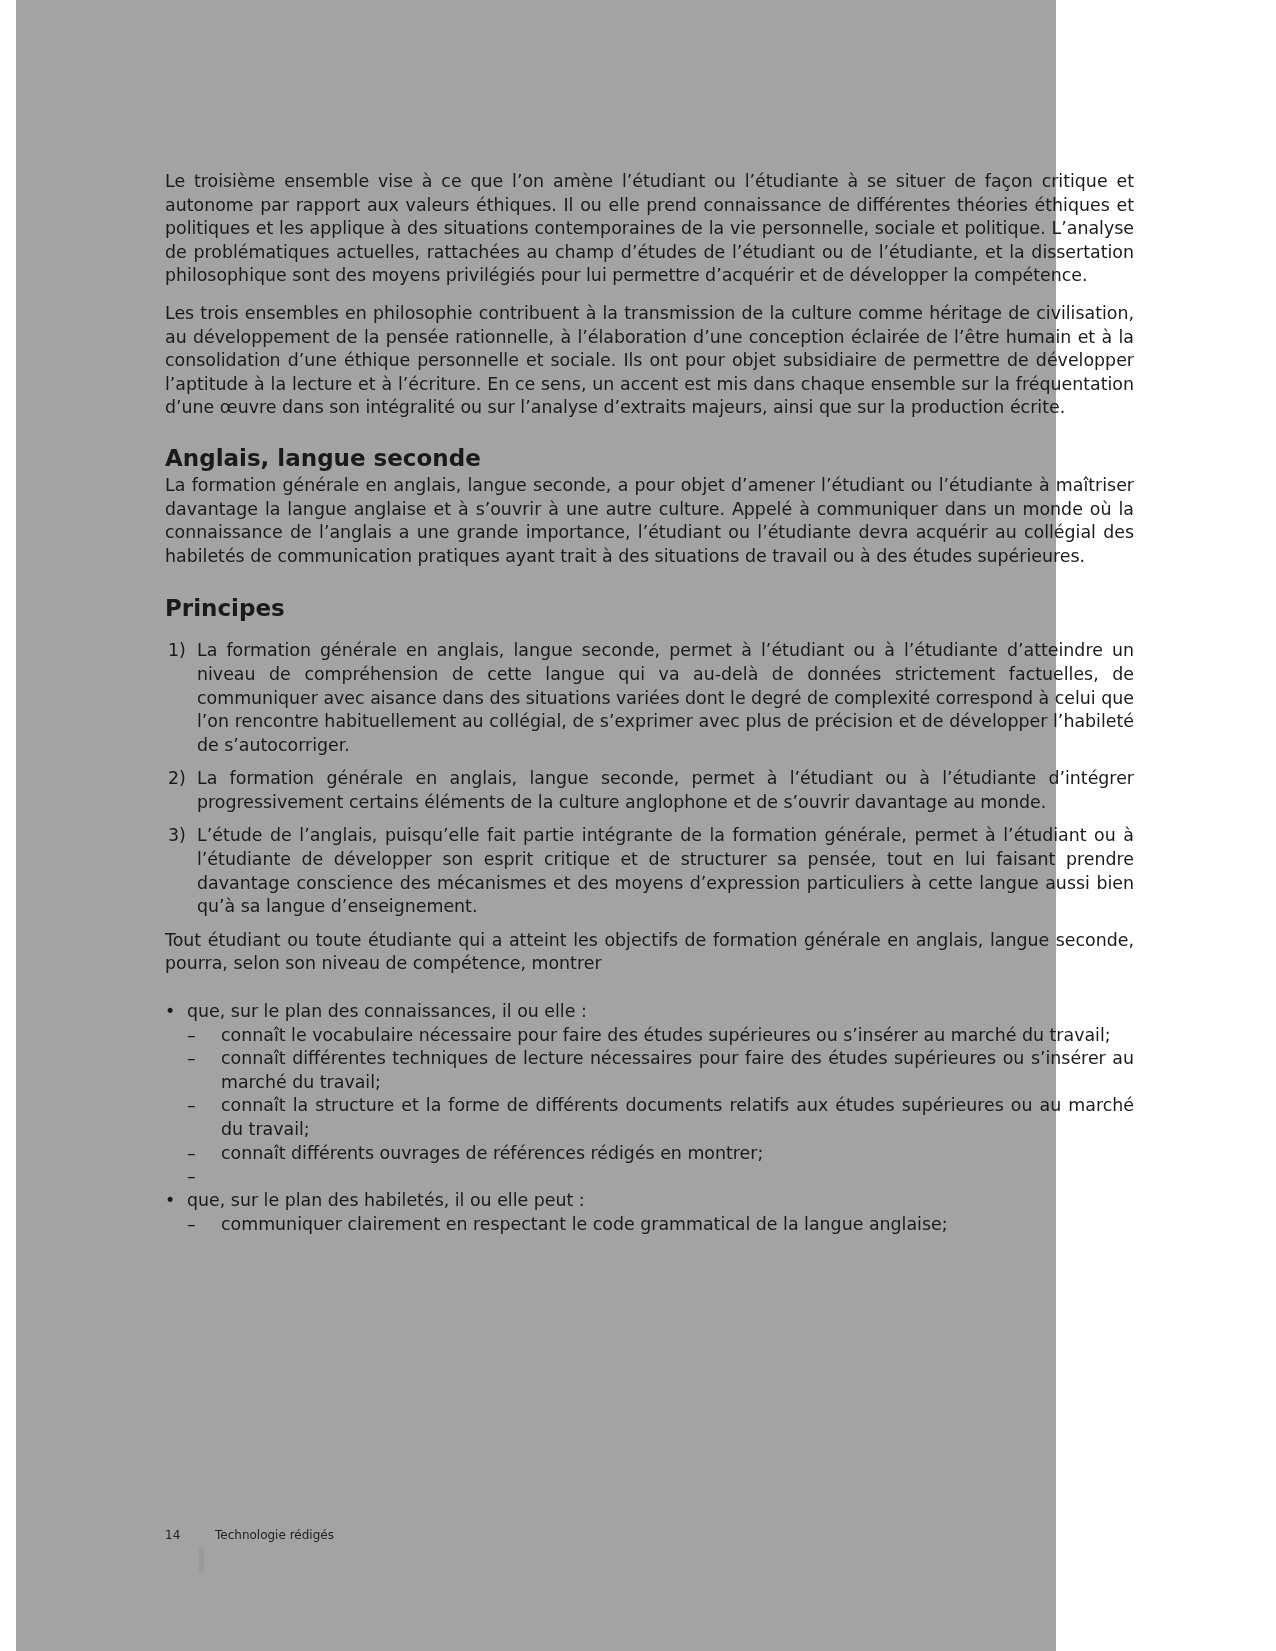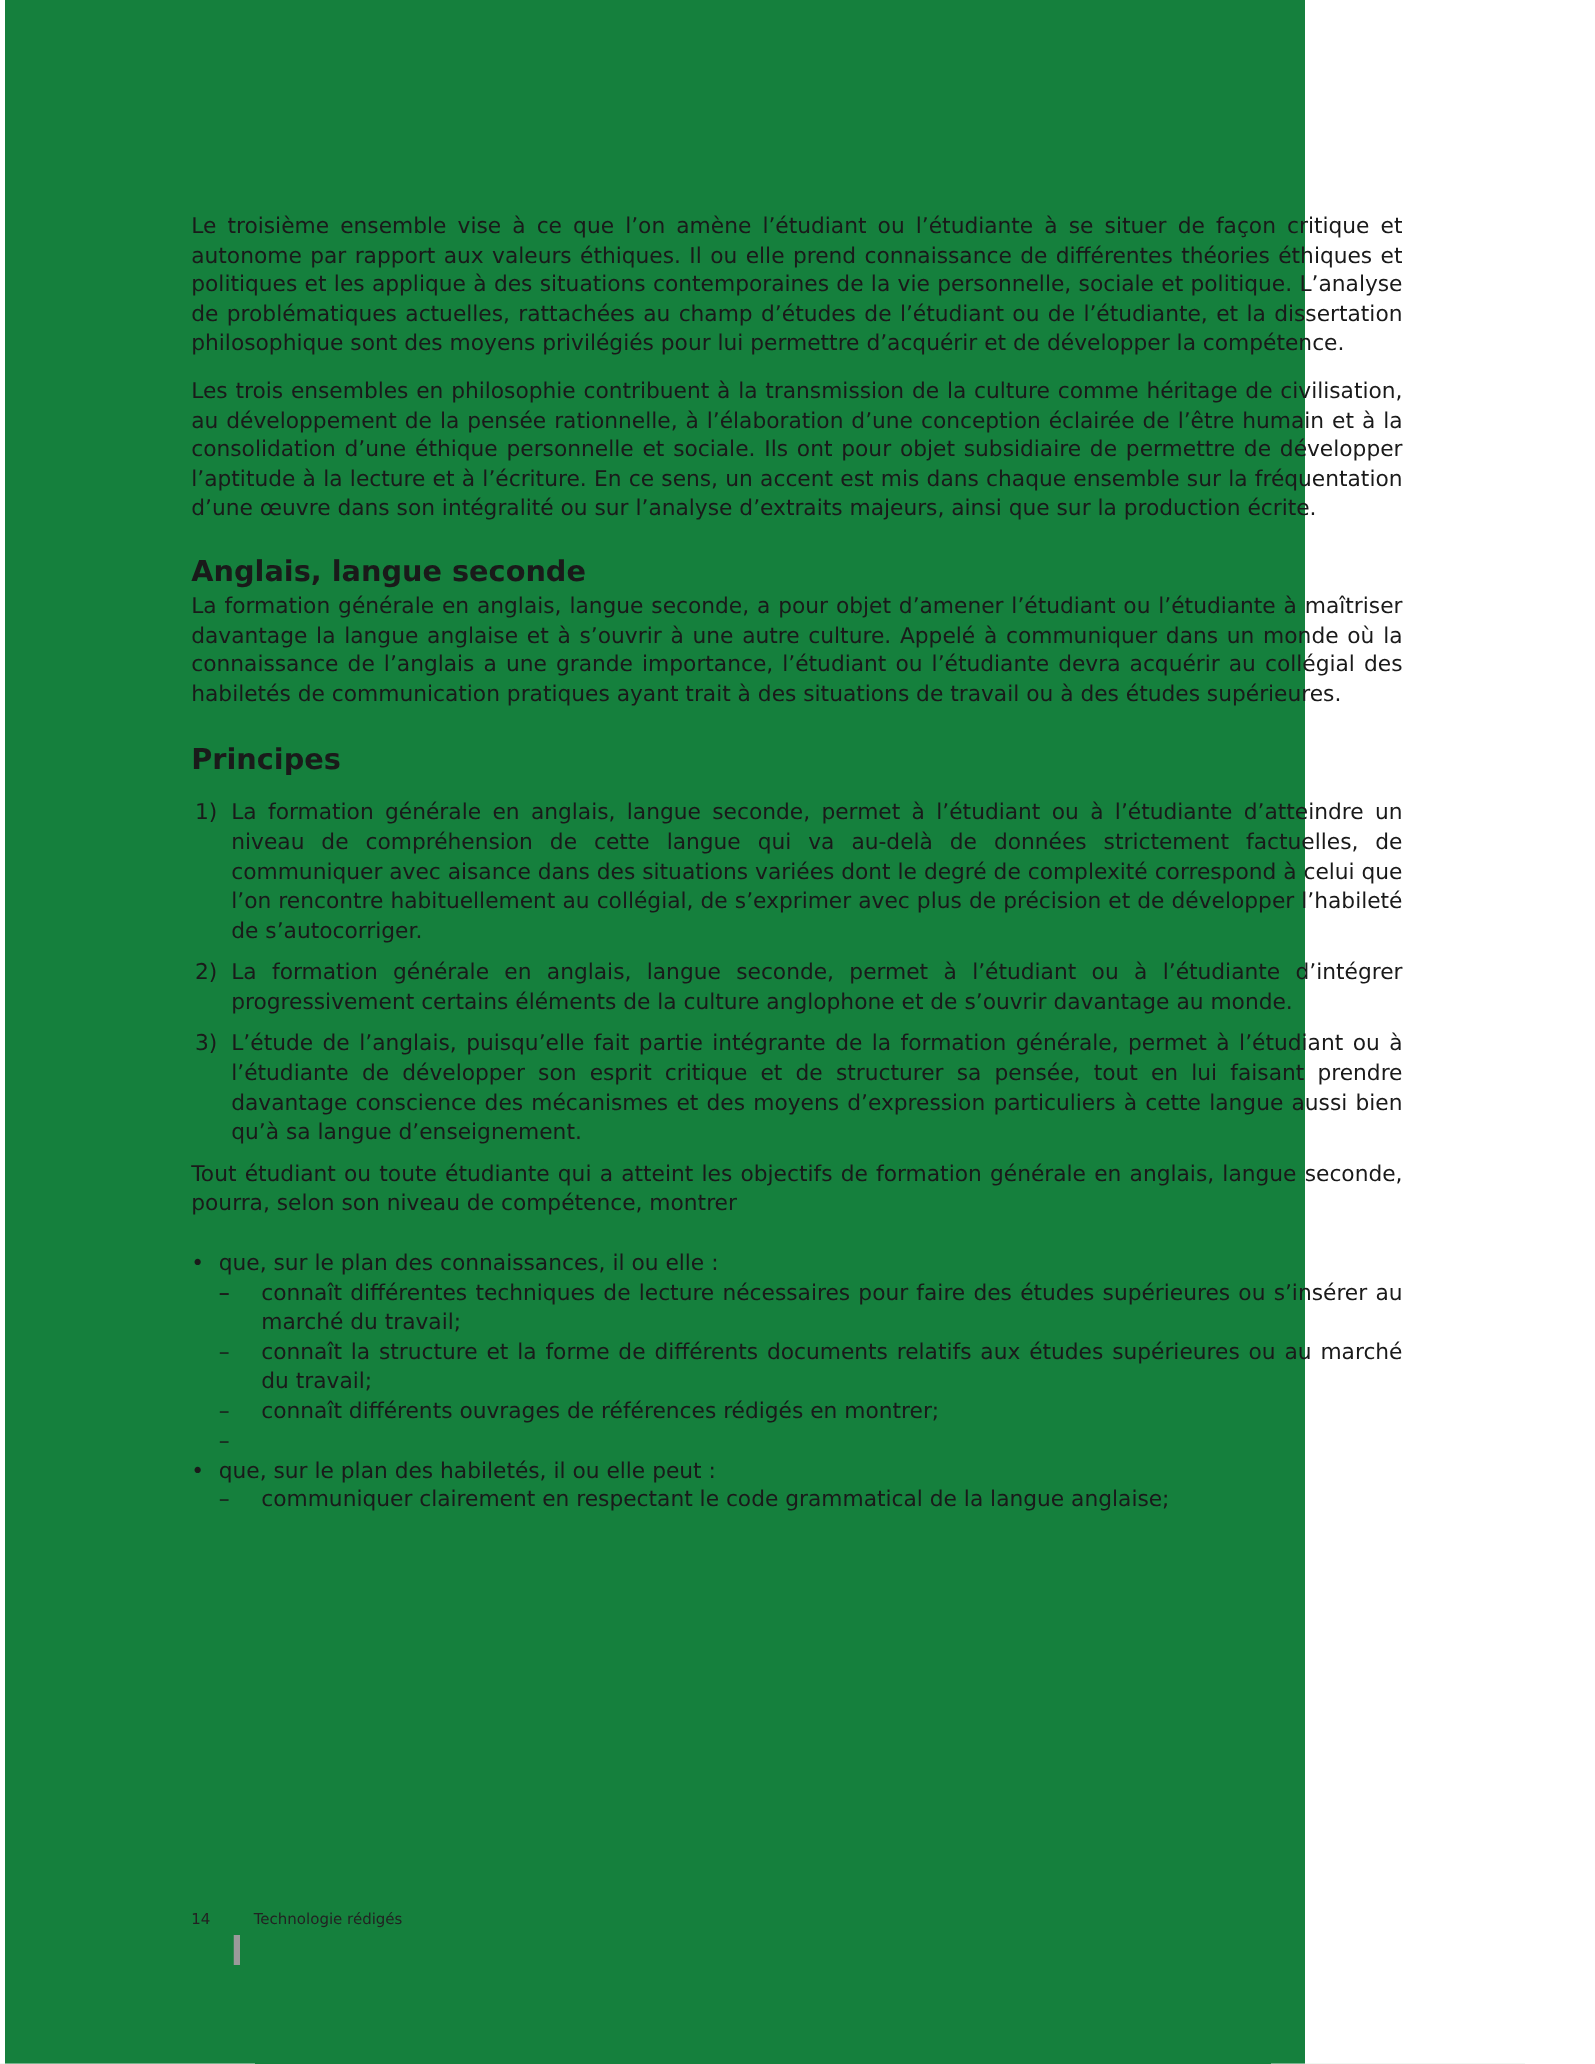--- a/index.html
+++ b/index.html
@@ -1,18 +1,18 @@
 <!DOCTYPE html>
 <html><head>
   <meta charset="utf-8">
   <style>
     html, body { margin: 0; padding: 0; background: #ffffff; }
     body { width: 1276px; height: 1651px; position: relative; overflow: hidden; }
     .page {
-      position: absolute; left: 4px; top: 0; width: 1040px; height: 1651px; background: #15803d;
+      position: absolute; left: 16px; top: 0; width: 1040px; height: 1651px; background: #a3a3a3;
     }
     .content {
       position: absolute; left: 149px; top: 170px; width: 969px;
       font-family: "DejaVu Sans", sans-serif; color: #1a1a1a;
       font-size: 17.4px; line-height: 23.6px;
     }
     .para { text-align: justify; margin: 0; }
     .para.mt { margin-top: 14px; }
     .heading {
       font-family: "DejaVu Sans", sans-serif; font-weight: bold; font-size: 23px;
@@ -67,21 +67,21 @@
       </li>
     </ol>
 
     <p class="para">Tout étudiant ou toute étudiante qui a atteint les objectifs de formation générale en anglais, langue seconde, pourra, selon son niveau de compétence, montrer</p>
 
     <div class="bullet">
       <span class="dot">•</span>
       <span>que, sur le plan des connaissances, il ou elle :</span>
     </div>
     <ul class="dashlist">
-      <li><span class="dash">–</span></li>
+      <li><span class="dash">–</span><span>connaît le vocabulaire nécessaire pour faire des études supérieures ou s’insérer au marché du travail;</span></li>
       <li><span class="dash">–</span><span>connaît différentes techniques de lecture nécessaires pour faire des études supérieures ou s’insérer au marché du travail;</span></li>
       <li><span class="dash">–</span><span>connaît la structure et la forme de différents documents relatifs aux études supérieures ou au marché du travail;</span></li>
       <li><span class="dash">–</span><span>connaît différents ouvrages de références rédigés en montrer;</span></li>
       <li><span class="dash">–</span></li>
     </ul>
 
     <div class="bullet">
       <span class="dot">•</span>
       <span>que, sur le plan des habiletés, il ou elle peut :</span>
     </div>

